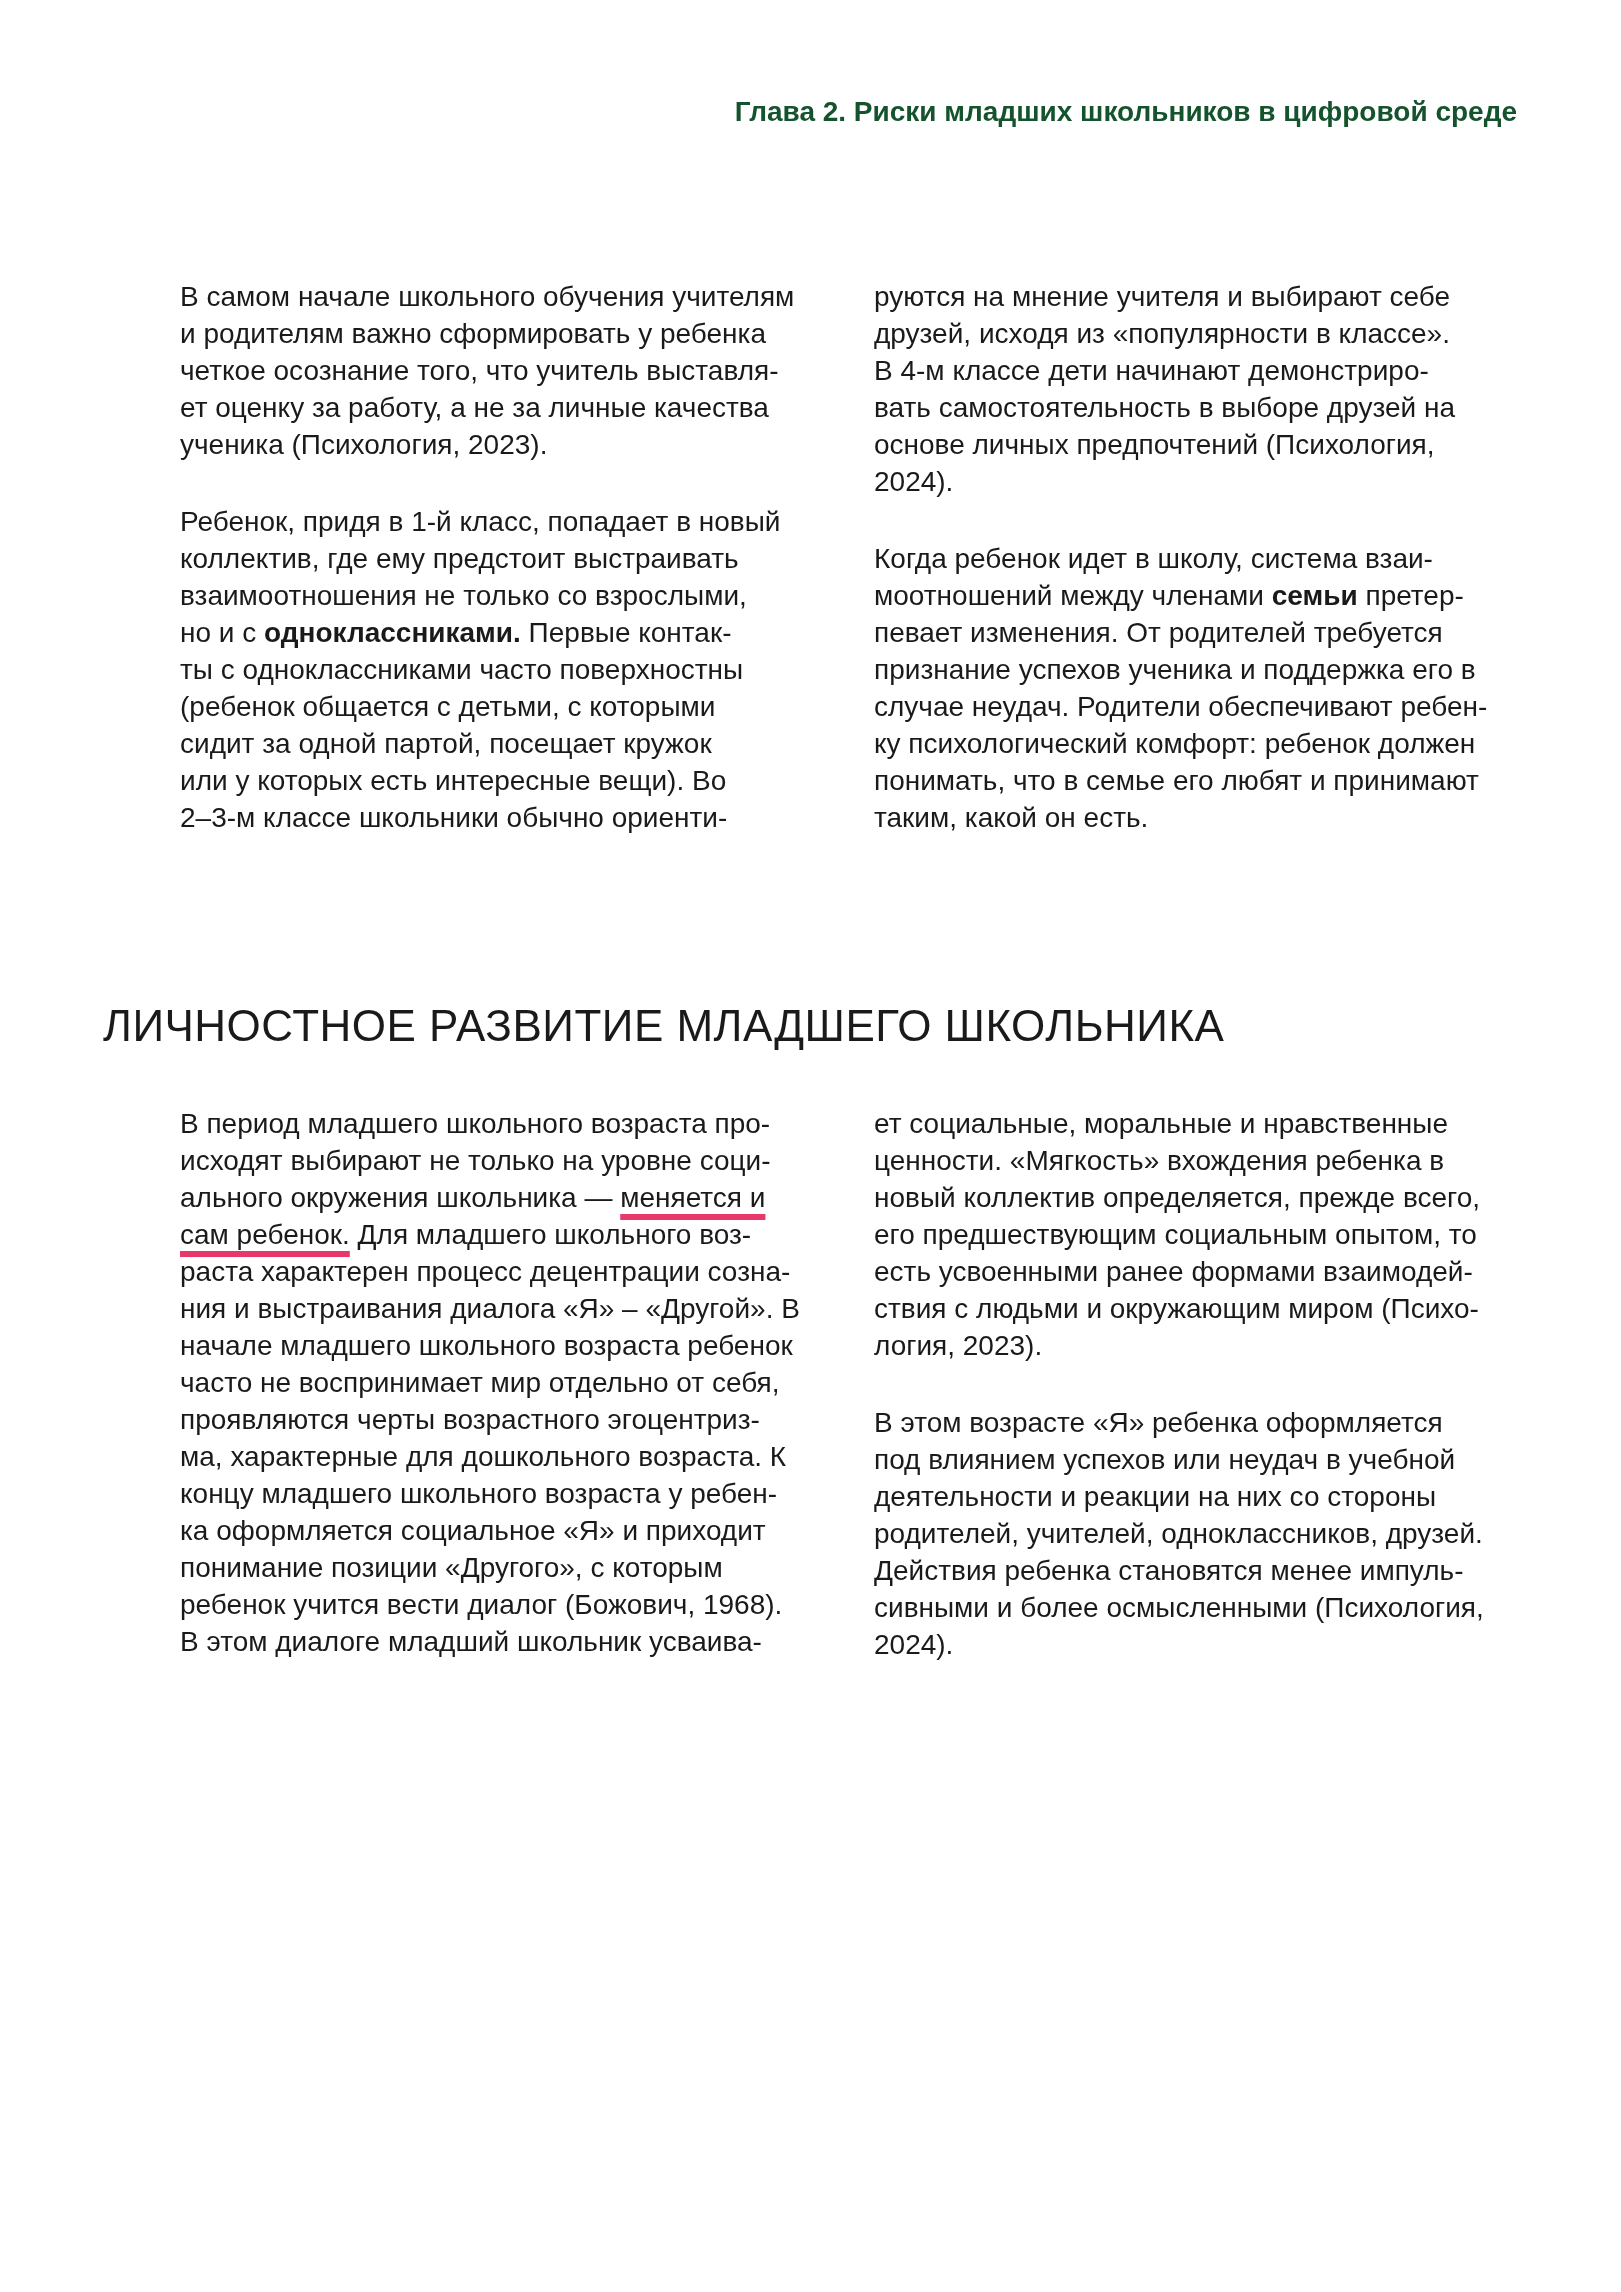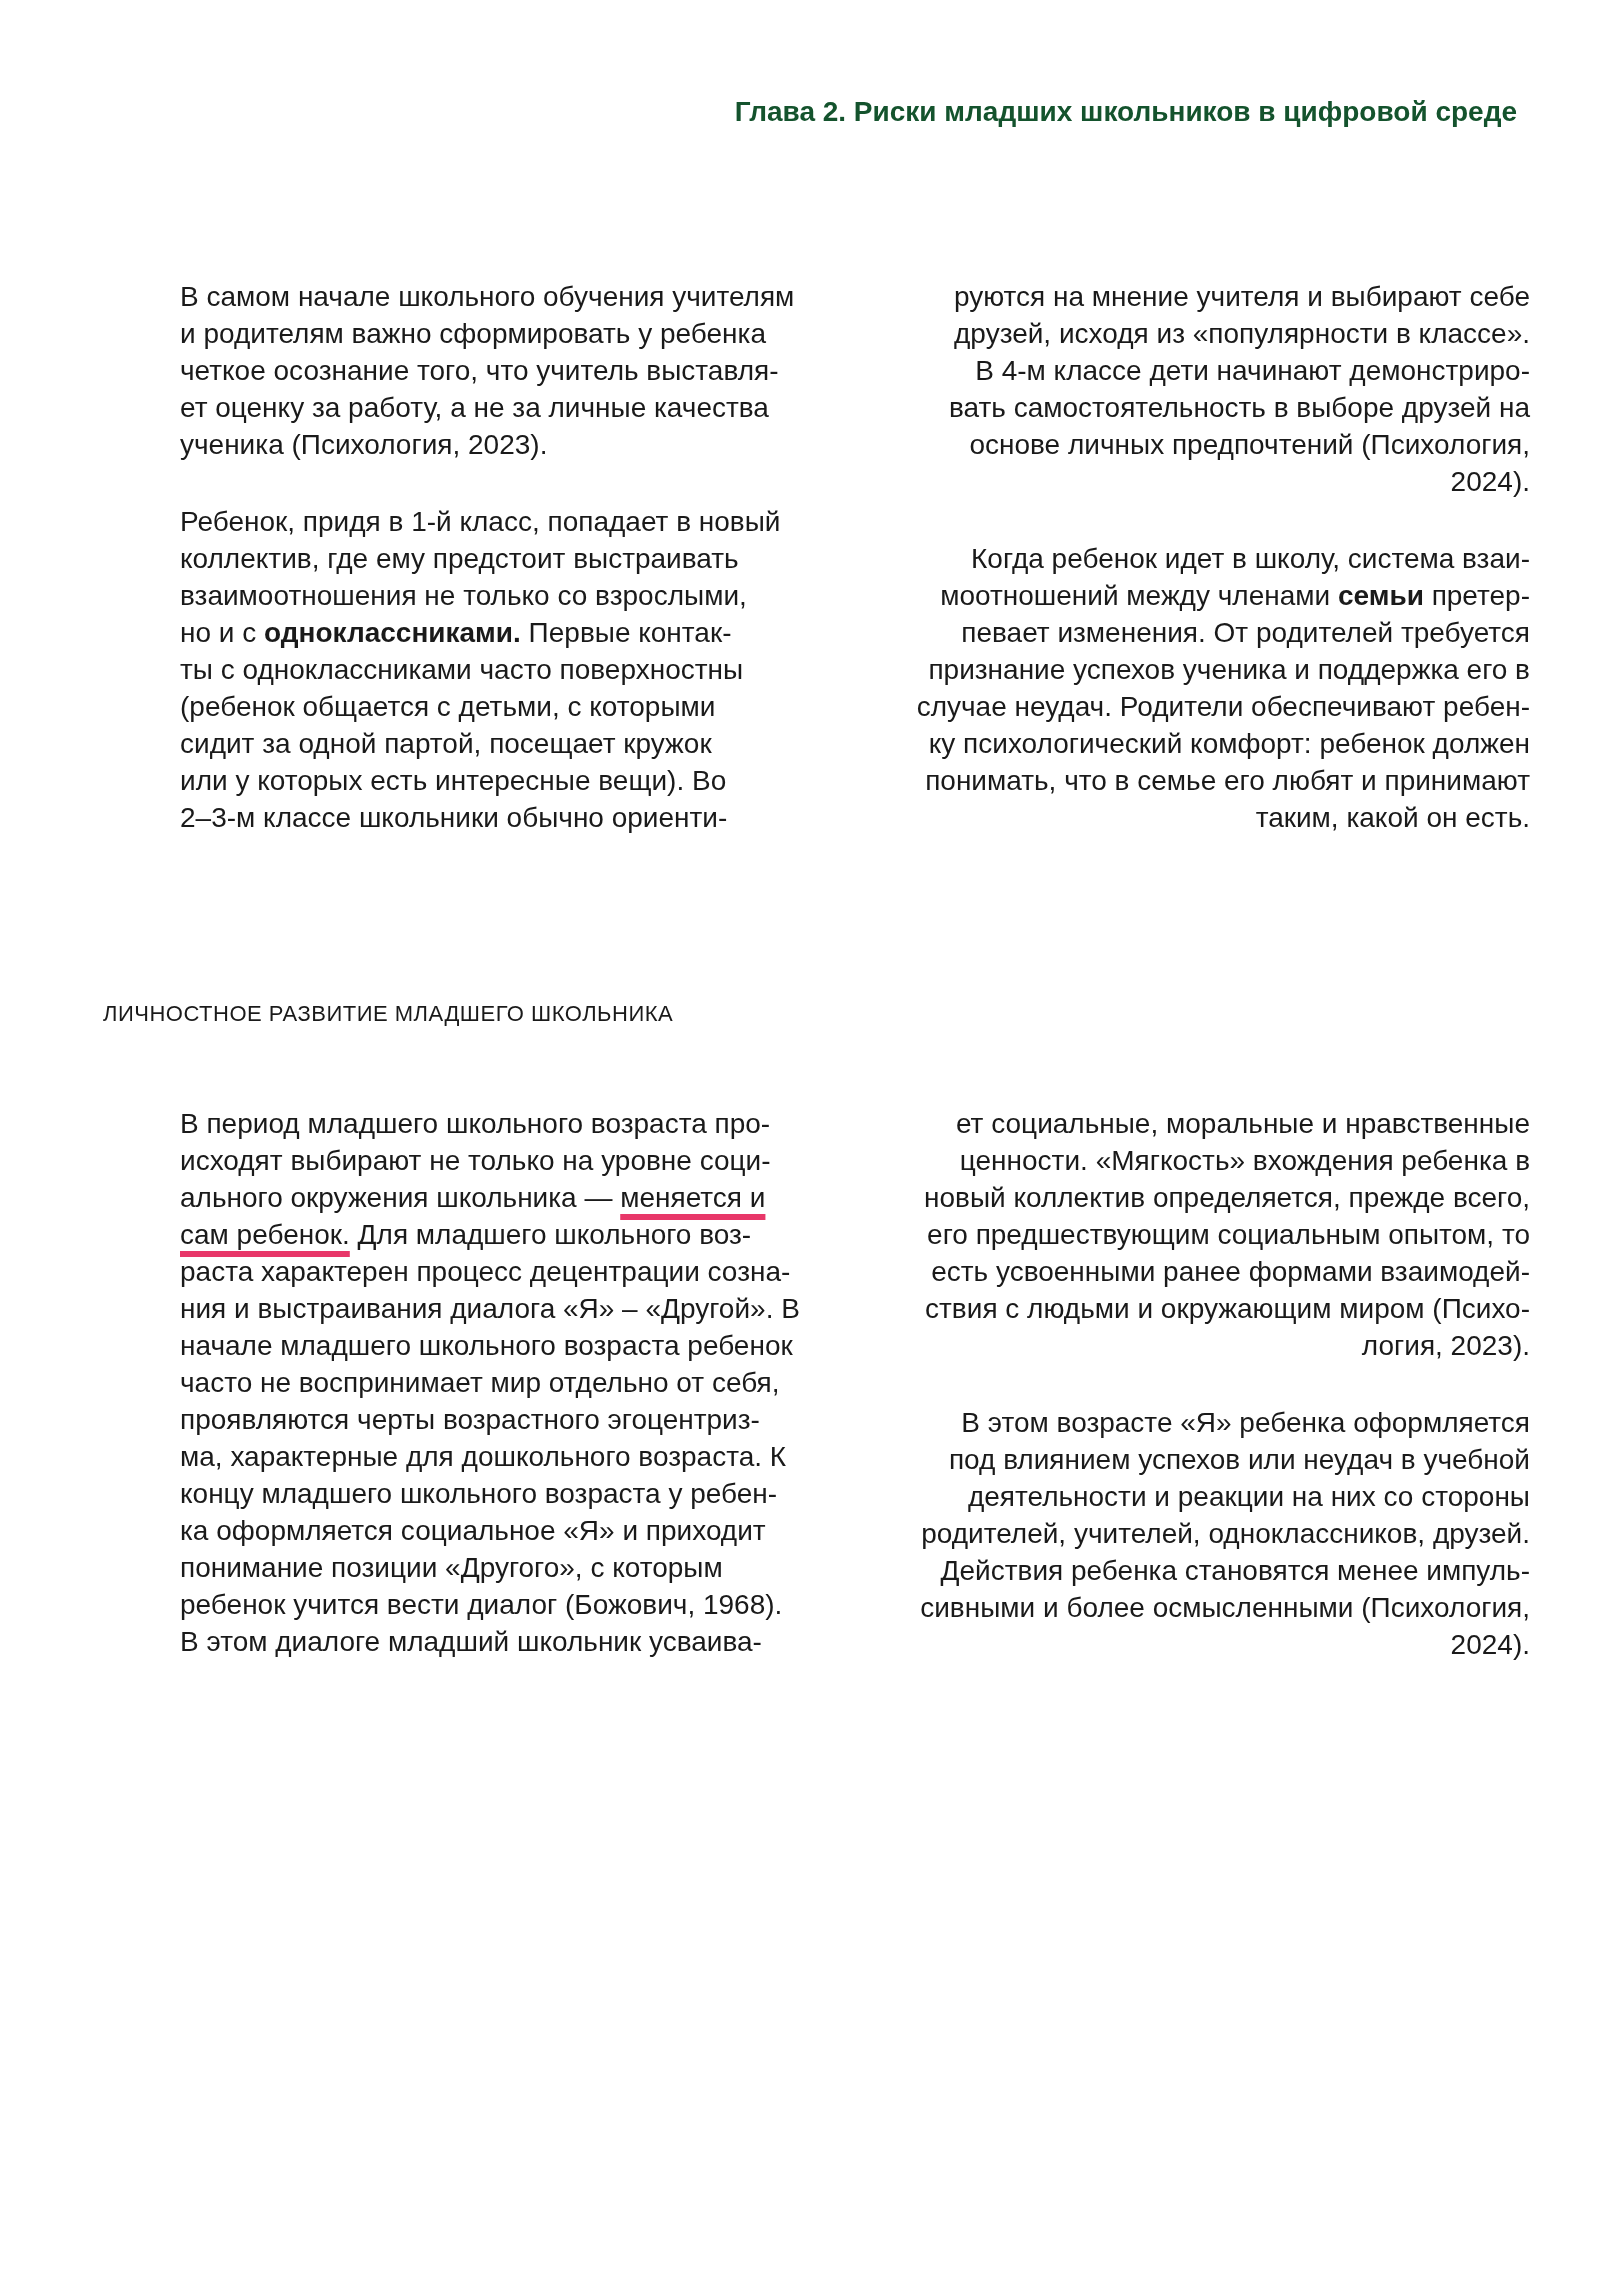--- a/index.html
+++ b/index.html
@@ -17,38 +17,38 @@
     right: 104px;
     font-size: 28px;
     font-weight: 700;
     color: #14532d;
     white-space: pre;
   }
   .section-heading {
     position: absolute;
     top: 1001px;
     left: 103px;
-    font-size: 22px;
+    font-size: 44px;
     font-weight: 400;
     letter-spacing: 0.5px;
     color: #1a1a1a;
     white-space: pre;
   }
   .col {
     position: absolute;
     font-size: 28px;
     line-height: 37px;
     margin-left: 20px;
   }
   .sec1 .col, .sec2 .col { top: 0; }
   .cols { position: absolute; left: 0; width: 1621px; }
   .cols.sec1 { top: 278px; }
   .cols.sec2 { top: 1105px; }
   .col.left  { left: 160px; width: 659px; }
-  .col.right { left: 834px; width: 676px; text-align: right; }
+  .col.right { left: 854px; width: 676px; }
   .paragraph { margin: 0 0 40px 0; }
   .paragraph:last-child { margin-bottom: 0; }
   .line { white-space: pre; }
   .run-b { font-weight: 700; }
   .run-u {
     text-decoration: underline;
     text-decoration-color: var(--accent, #e83769);
     text-decoration-thickness: 5.9px;
     text-underline-offset: 6.9px;
     text-decoration-skip-ink: none;

